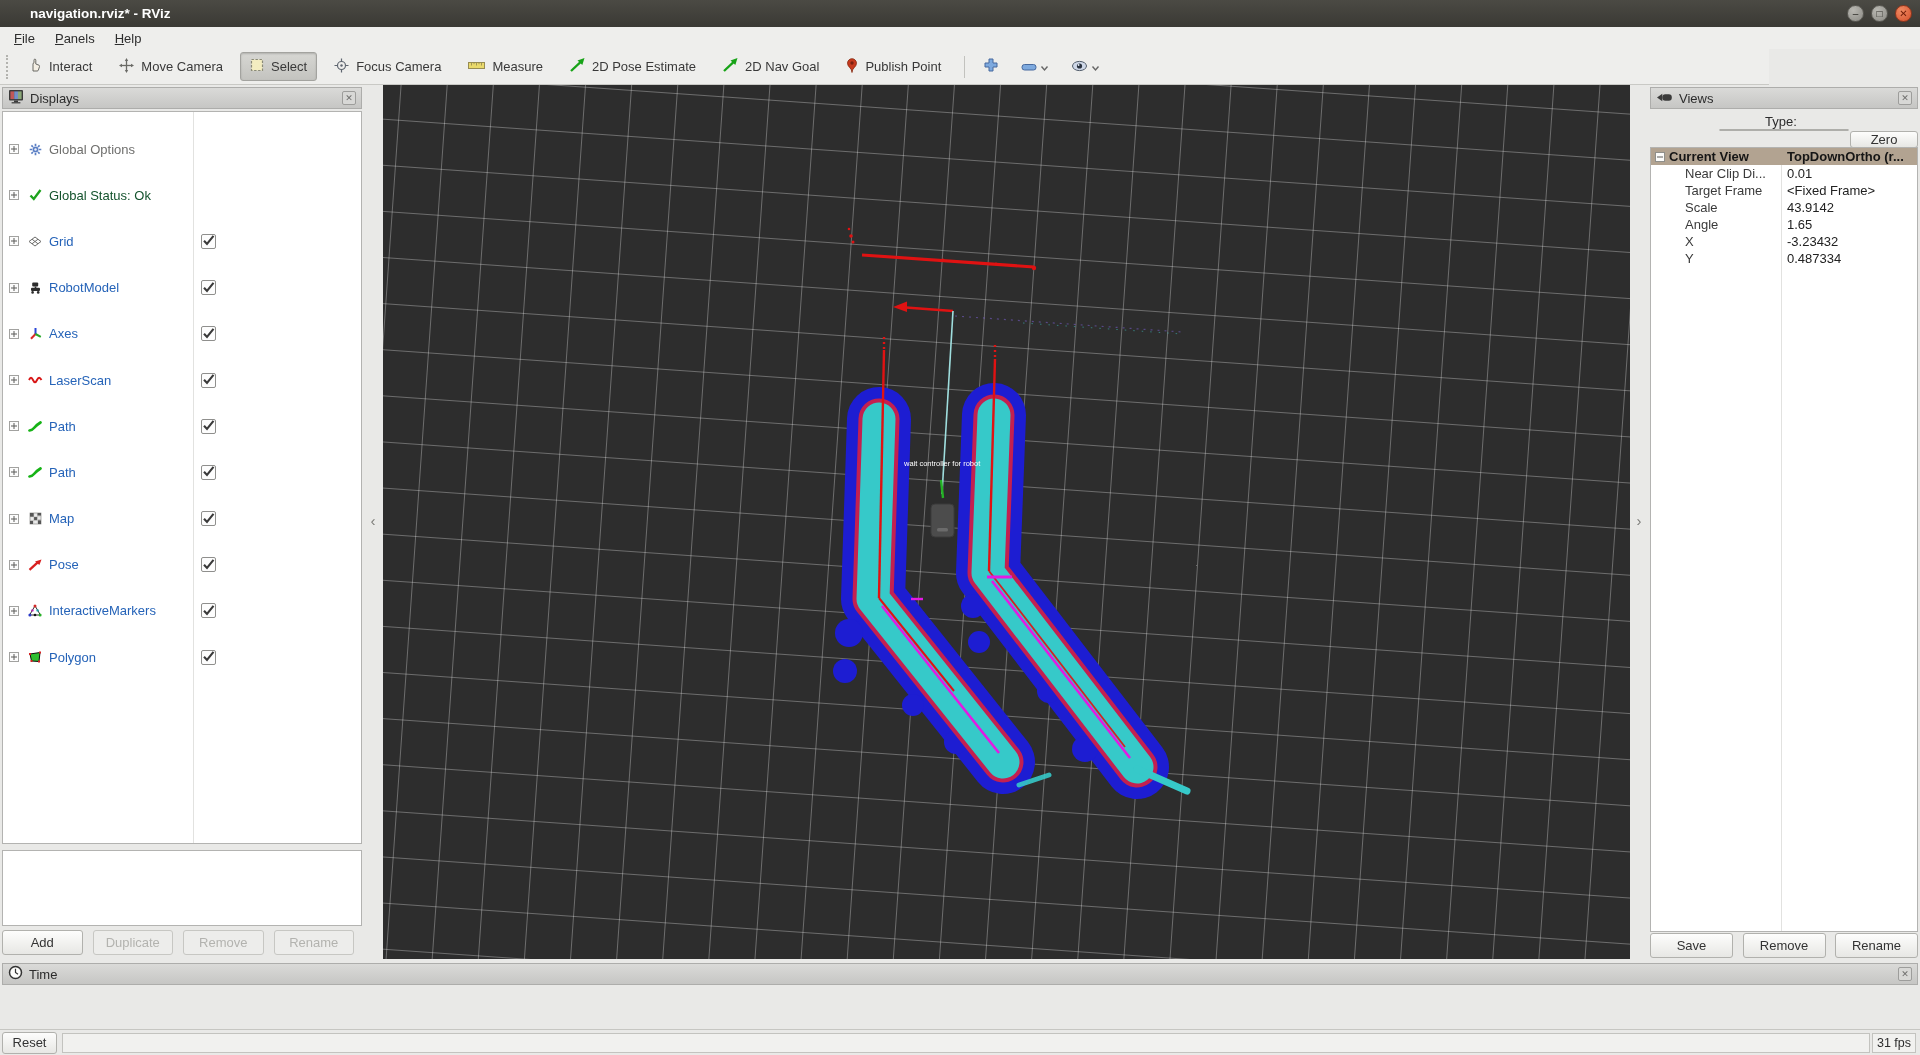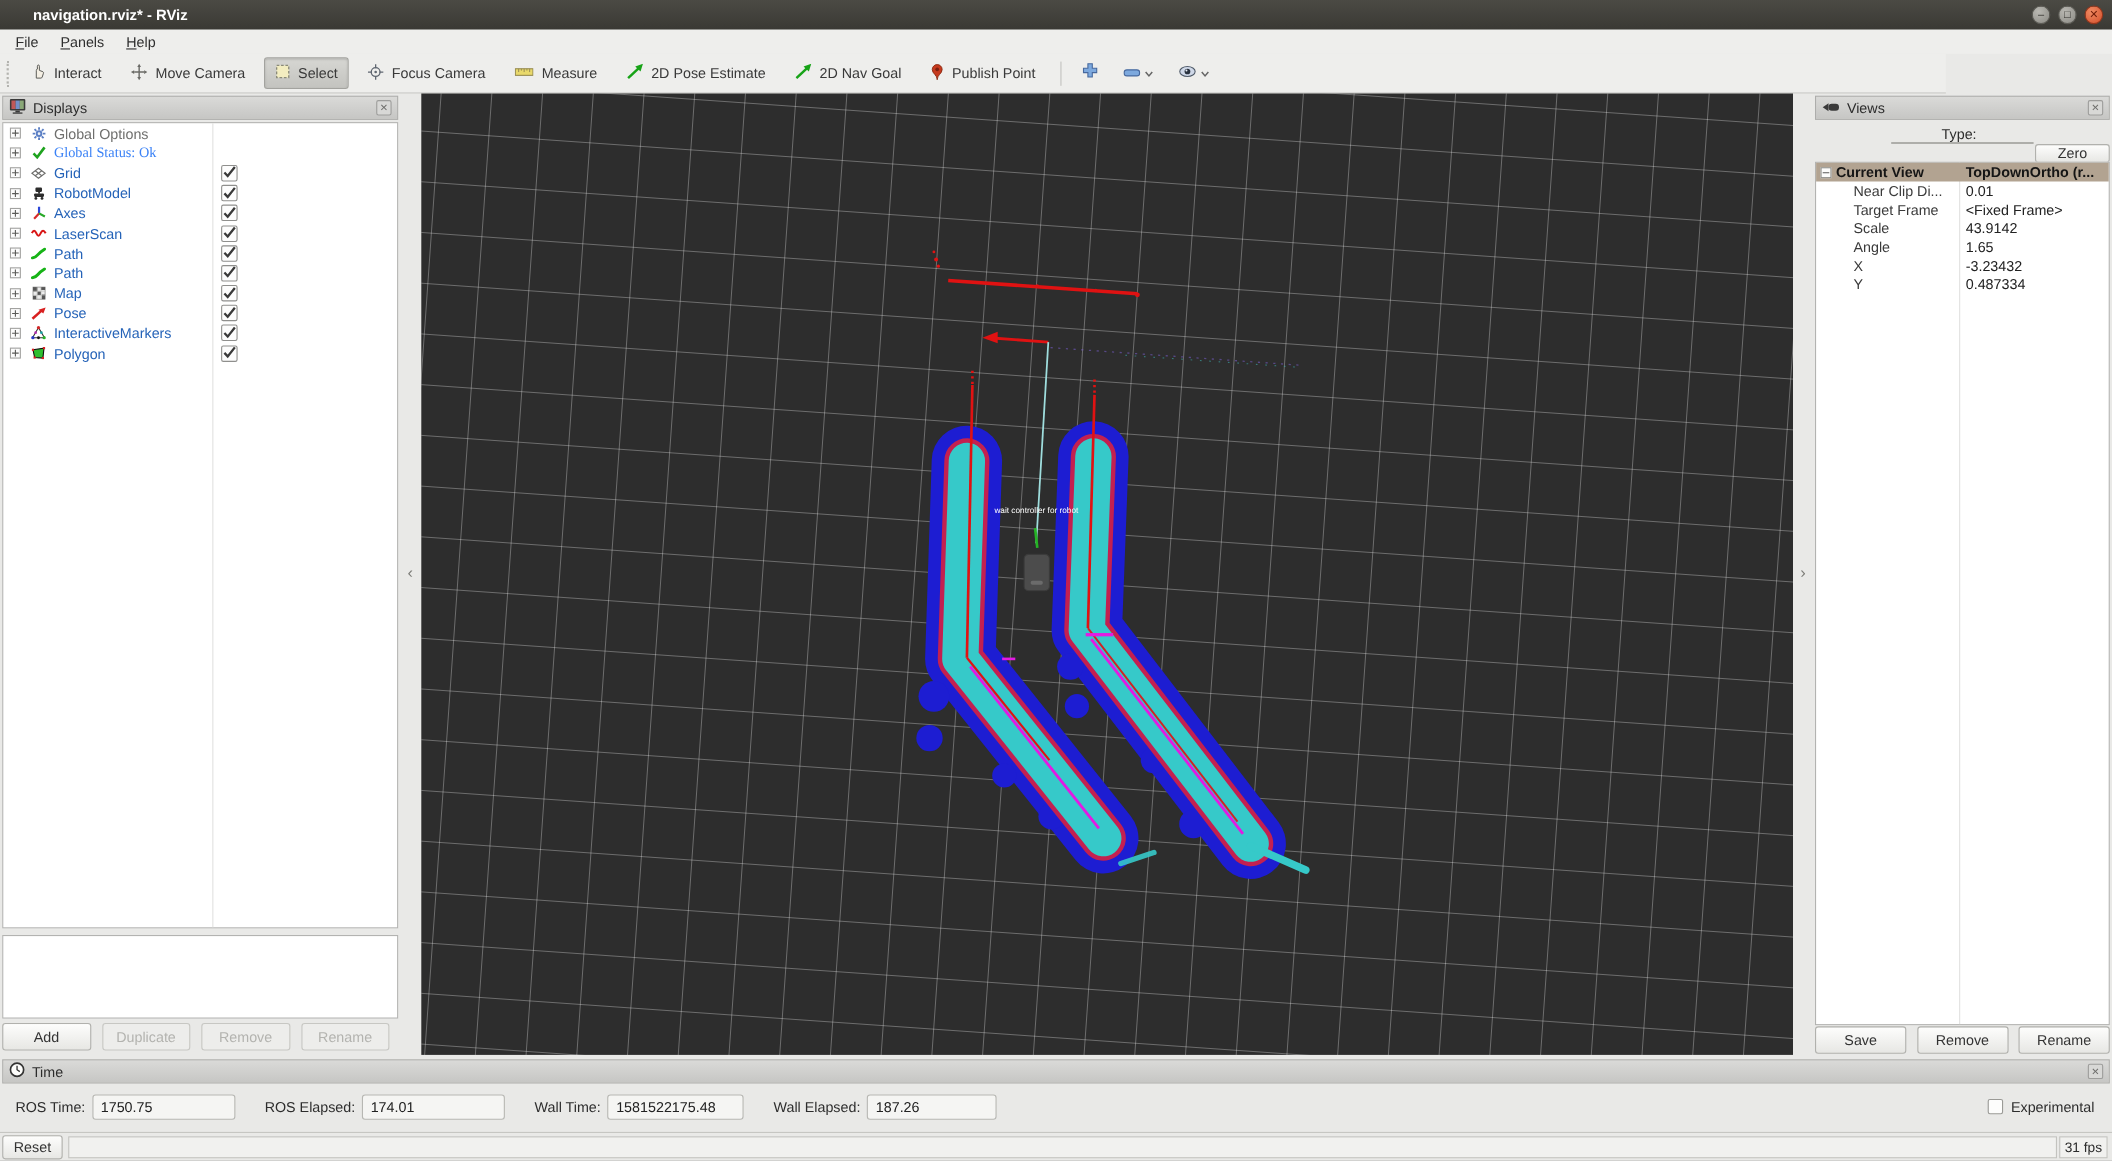--- a/index.html
+++ b/index.html
@@ -44,29 +44,29 @@
   .btn { display:flex; align-items:center; justify-content:center; height:25px;
     background:linear-gradient(#fdfdfc,#e7e7e4); border:1px solid #b1b1ad; border-radius:3px;
     font-size:13px; color:#333; }
   .btn.disabled { color:#b3b3af; background:#ededeb; border-color:#c7c7c3; }
 
   
   .displays-panel { position:absolute; left:2px; top:87px; width:360px; height:872px; }
   .tree-box { position:absolute; left:0; top:24px; width:360px; height:733px;
     background:#fff; border:1px solid #b3b3b1; }
   .tree-col-divider { position:absolute; left:190px; top:0; bottom:0; width:1px; background:#e2e2e0; }
-  .d-row { position:relative; height:18.2px; display:flex; align-items:center; }
+  .d-row { position:relative; height:18.2px; display:flex; align-items:center;margin-top:28px; }
   .expander { position:absolute; left:6px; width:10px; height:10px; border:1px solid #a2a2a0;
     background:#fcfcfc; display:flex; align-items:center; justify-content:center; }
   .expander svg { display:block; }
   .d-icon { position:absolute; left:24px; width:16px; display:flex; justify-content:center; }
   .d-label { position:absolute; left:46px; font-size:13px; white-space:nowrap; }
   .d-label.display { color:#2563b8; font-weight:normal; }
   .d-label.muted { color:#6f6f6d; }
-  .d-label.plain { color:#3b82f6;font-family:Liberation Serif, serif; }
+  .d-label.plain { color:#14532d; }
   .cb { position:absolute; left:198px; width:15px; height:15px; border:1px solid #8f8f8d;
     background:#fdfdfd; border-radius:2px; display:flex; align-items:center; justify-content:center; }
   .desc-box { position:absolute; left:0; top:763px; width:360px; height:76px;
     background:#fff; border:1px solid #b3b3b1; }
   .d-buttons { position:absolute; left:0; top:843px; width:352px; display:flex; gap:10px; }
   .d-buttons .btn { width:82px; }
 
   
   .viewport { position:absolute; left:383px; top:85px; width:1247px; height:874px;
     background:#2d2d2d; overflow:hidden; }
@@ -649,33 +649,19 @@
 
 <div class="time-panel">
   <div class="panel-header">
     <span id="time-hicon"><svg width="15" height="15" viewBox="0 0 15 15">
           <circle cx="7.5" cy="7.5" r="6" fill="#fdfdfb" stroke="#333" stroke-width="1.5"></circle>
           <path d="M7.5 3.8 V7.5 L10 9.2" stroke="#333" stroke-width="1.2" fill="none"></path>
         </svg></span>
     <span>Time</span>
     <span class="ph-close">✕</span>
   </div>
-  <div class="time-fields" id="time-fields">
-      <span class="tf-label">ROS Time:</span>
-      <div class="tf-input" style="width: 130px;">1750.75</div>
-      <span class="tf-label">ROS Elapsed:</span>
-      <div class="tf-input" style="width: 130px;">174.01</div>
-      <span class="tf-label">Wall Time:</span>
-      <div class="tf-input" style="width: 124px;">1581522175.48</div>
-      <span class="tf-label">Wall Elapsed:</span>
-      <div class="tf-input" style="width: 118px;">187.26</div>
-      <div class="exp-wrap">
-        <span class="exp-cb"></span>
-        <span class="exp-label">Experimental</span>
-      </div>
-    </div>
 </div>
 
 <div class="statusbar">
   <div class="btn reset-btn">Reset</div>
   <div class="status-field"></div>
   <div class="fps-cell">31 fps</div>
 </div>
 
 </body></html>

